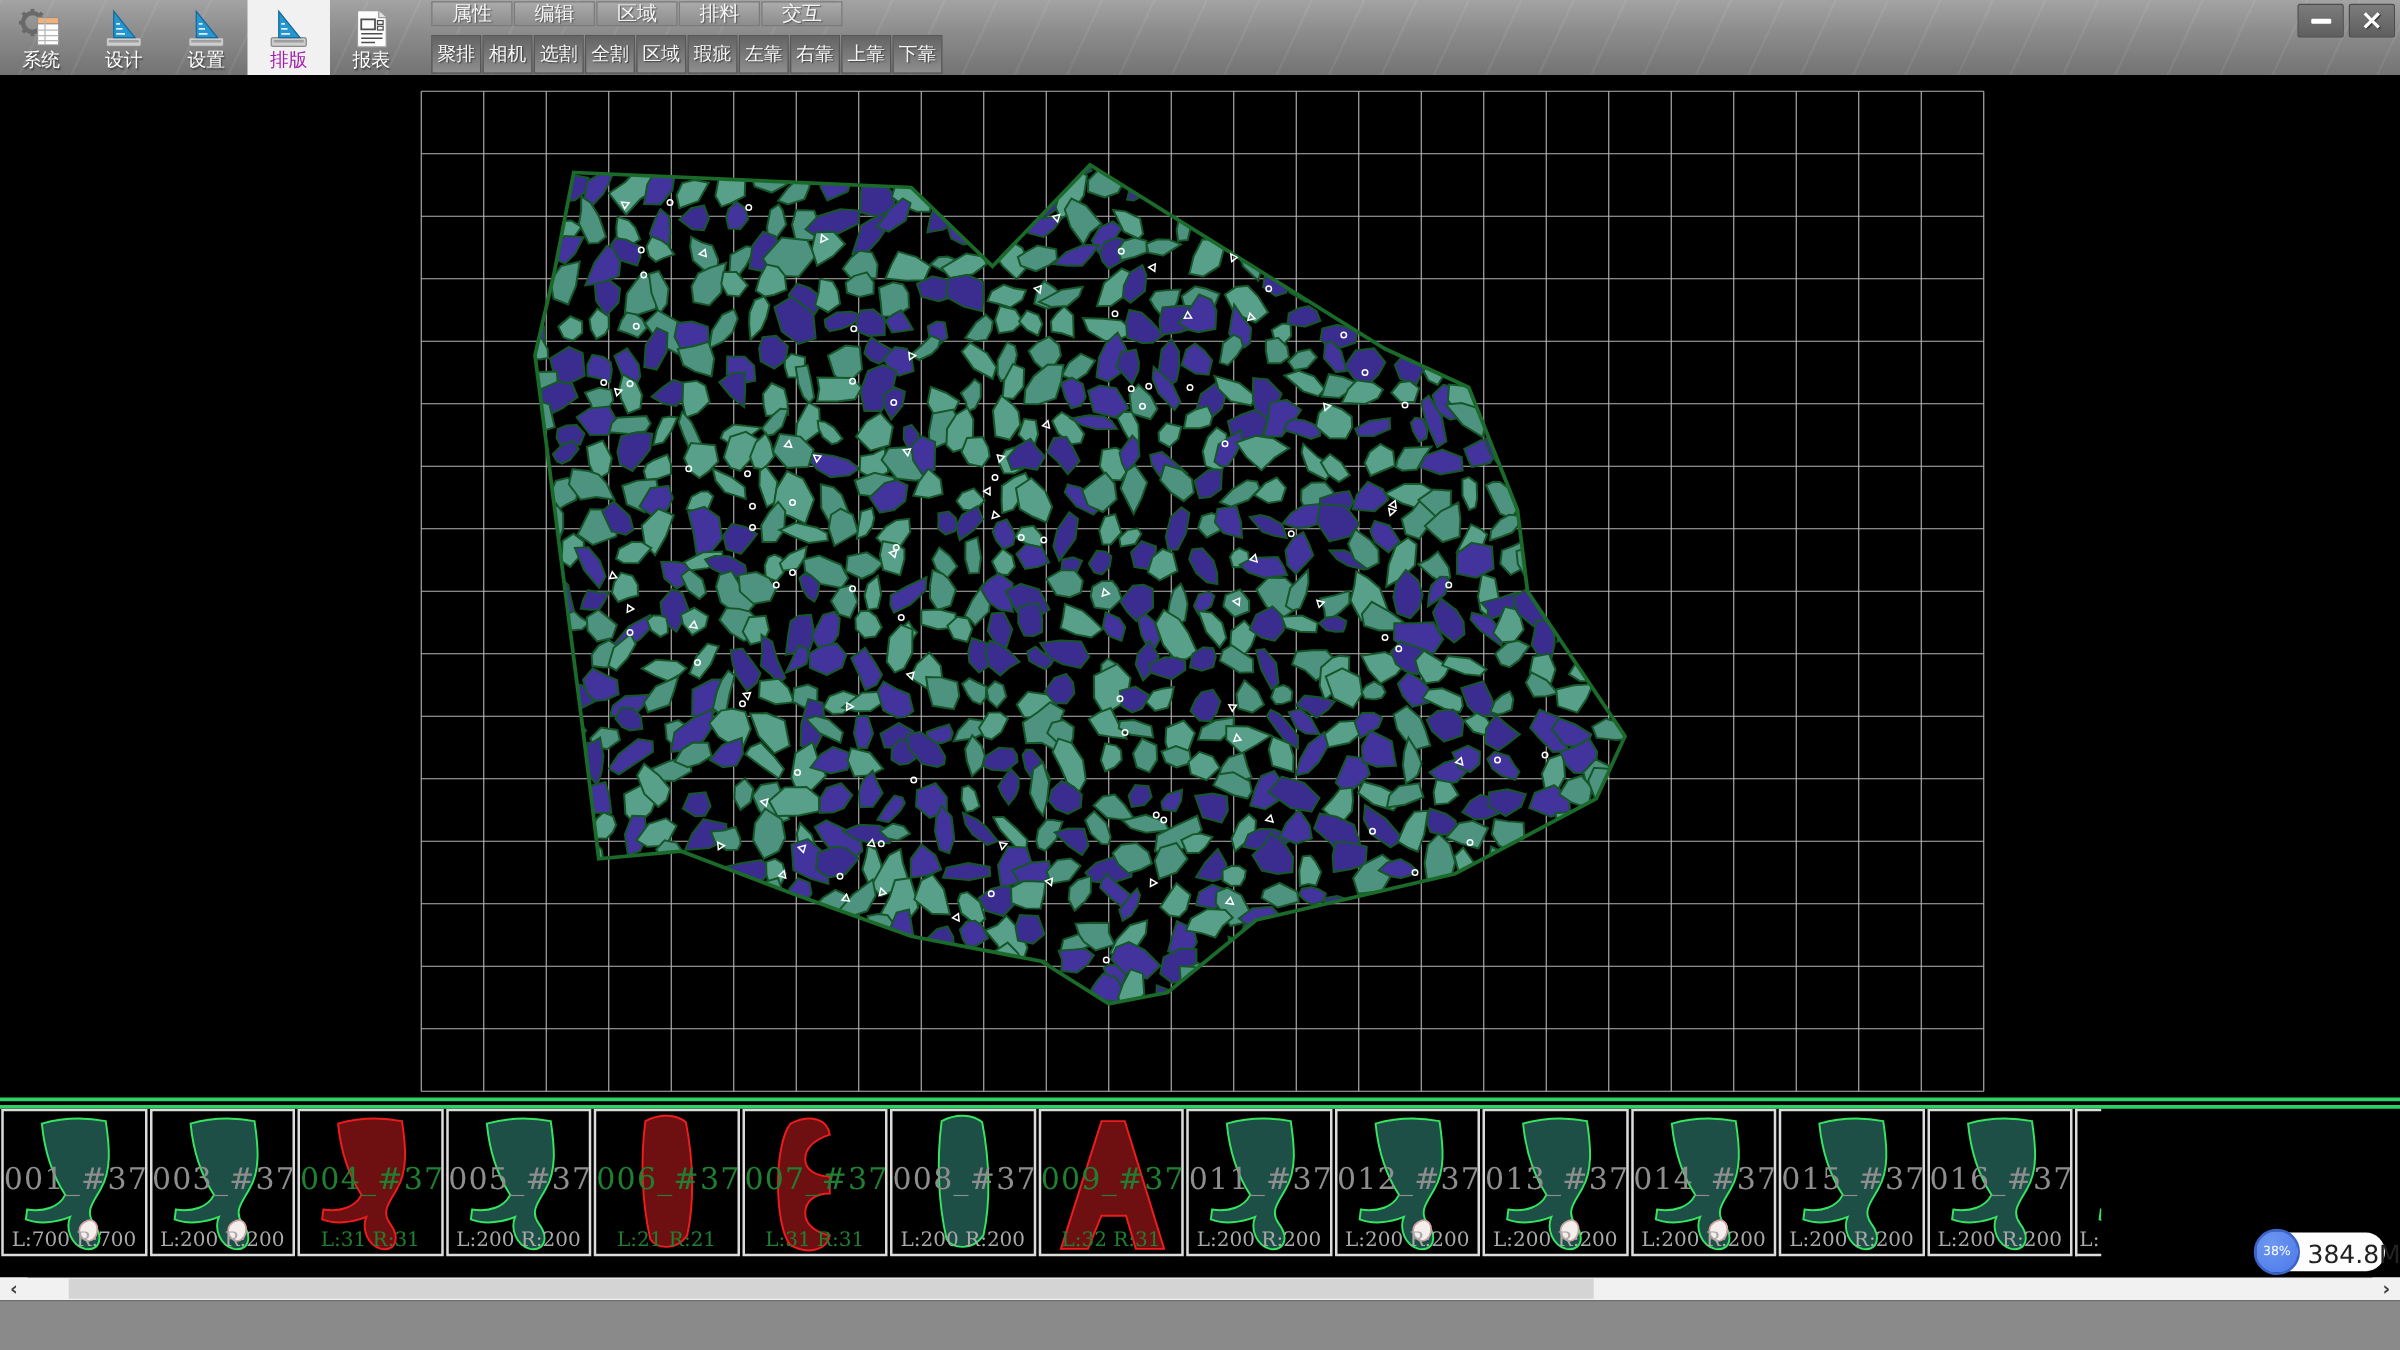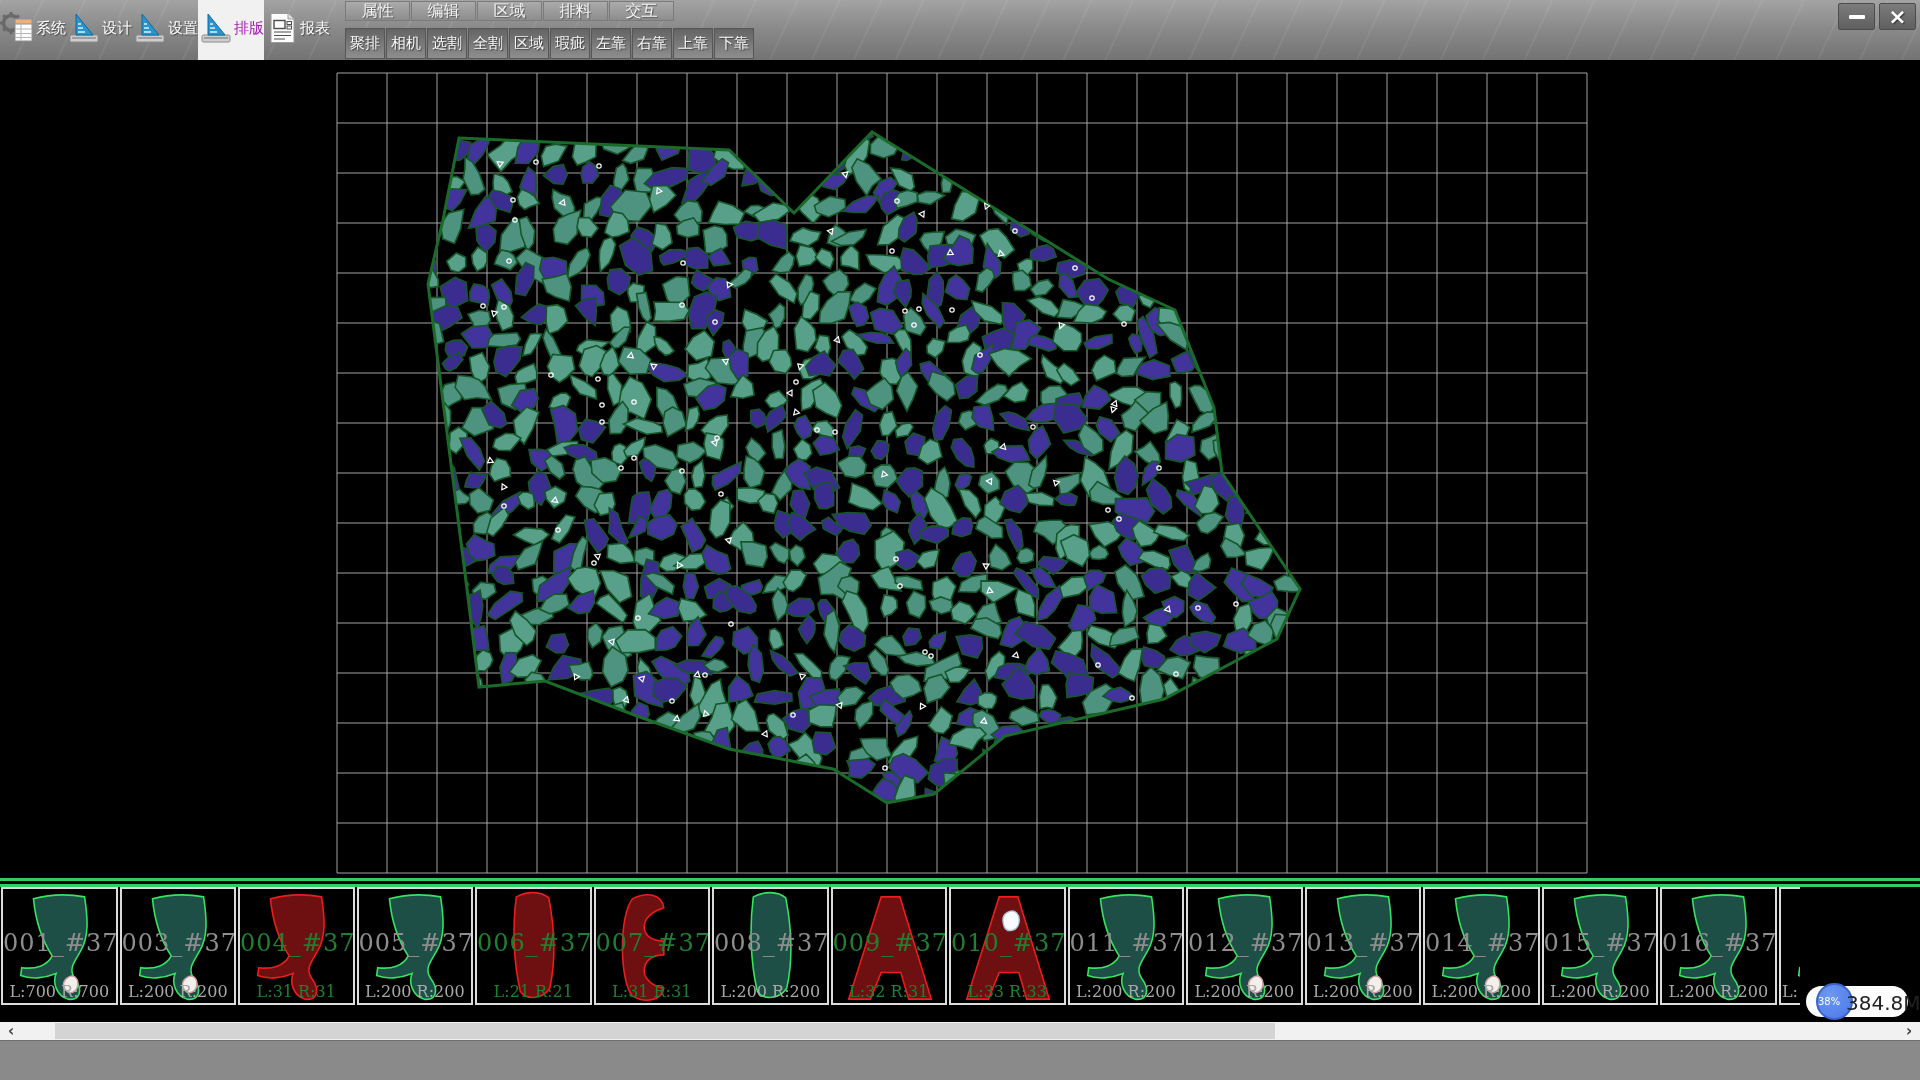--- a/index.html
+++ b/index.html
@@ -6,21 +6,21 @@
   html,body { width:1920px; height:1080px; overflow:hidden; background:#000;
     font-family:"DejaVu Sans", sans-serif; }
   #stage { position:relative; width:1920px; height:1080px; }
 
   
   .titlebar { position:absolute; left:0; top:0; width:1920px; height:60px;
     background:linear-gradient(180deg,#a3a3a3 0%,#8b8b8b 45%,#737373 100%); }
   .titlebar .streaks { position:absolute; inset:0;
     background:repeating-linear-gradient(115deg, rgba(255,255,255,.06) 0 2px, rgba(0,0,0,0) 2px 38px); }
   .app-buttons { position:absolute; left:0; top:0; height:60px; display:flex; }
-  .app-btn { width:66px; height:60px; display:flex; flex-direction:row; align-items:center;
+  .app-btn { width:66px; height:60px; display:flex; flex-direction:column; align-items:center;
     justify-content:flex-end; padding-bottom:3px; cursor:default; position:relative; }
   .app-btn.selected { background:#f1f1f1; }
   .app-btn .ic { width:36px; height:32px; margin-bottom:1px; }
   .app-btn .lbl { font-size:15px; color:#fff; text-shadow:1px 1px 1px #444; line-height:17px; }
   .app-btn.selected .lbl { color:#a21caf; text-shadow:none; }
 
   .menu-row { position:absolute; left:345px; top:1px; height:27px; display:flex; }
   .menu-btn { width:65px; height:20px; margin-right:1px; display:flex; align-items:center; justify-content:center;
     background:linear-gradient(180deg,#ababab,#8d8d8d); border:1px solid #7b7b7b;
     color:#f4f4f4; font-size:16px; text-shadow:1px 1px 1px #555; }
@@ -51,21 +51,21 @@
     font-family:"DejaVu Serif", serif; font-size:24px; color:#8e8e8e; letter-spacing:1px; }
   .cell .val { position:absolute; left:0; right:0; bottom:2px; text-align:center;
     font-family:"DejaVu Serif", serif; font-size:16px; color:#a9a9a9; }
   .cell.green .num, .cell.green .val { color:#1e8030; }
 
   
   .badge { position:absolute; left:1806px; top:986px; width:102px; height:31px; background:#fdfdfd;
     border-radius:16px; box-shadow:0 1px 4px rgba(0,0,0,.45); z-index:20; }
   .badge .circle { position:absolute; left:-3px; top:-3px; width:37px; height:37px; border-radius:50%;
     background:radial-gradient(circle at 35% 30%, #6d97f2, #4b78e8); border:2px solid #3c63c8;
-    display:flex; align-items:center; justify-content:flex-start; color:#fff; font-size:10px;margin-left:13px; }
+    display:flex; align-items:center; justify-content:center; color:#fff; font-size:10px; }
   .badge .mem { position:absolute; left:40px; top:5px; font-size:20px; color:#222; }
 
   
   .hscroll { position:absolute; left:0; top:1022px; width:1920px; height:18px; background:#f1f1f1; }
   .hs-btn { position:absolute; top:0; width:22px; height:18px; display:flex; align-items:center;
     justify-content:center; color:#3f3f3f; font-size:15px; font-weight:bold; background:#f1f1f1; }
   .hs-btn.left { left:0; } .hs-btn.right { right:0; }
   .hs-thumb { position:absolute; left:55px; top:1px; width:1220px; height:16px; background:#d4d4d4; }
 
   
@@ -1263,28 +1263,20 @@
           <div class="num">008_#37</div>
           <div class="val">L:200 R:200</div>
         </div>
         <div class="cell green">
           <svg class="shape" width="100" height="114" viewBox="0 0 100 116">
             <path d="M40,6 L59,6 L91,110 L68,110 L60,83 L40,83 L29,110 L7,110 Z" fill="#6e1012" stroke="#ee1c1c" stroke-width="1.6"></path>
           </svg>
           <div class="num">009_#37</div>
           <div class="val">L:32 R:31</div>
         </div>
-        <div class="cell green">
-          <svg class="shape" width="100" height="114" viewBox="0 0 100 116">
-            <path d="M40,6 L59,6 L91,110 L68,110 L60,83 L40,83 L29,110 L7,110 Z" fill="#6e1012" stroke="#ee1c1c" stroke-width="1.6"></path>
-            <path d="M48,22 C56,17 62,24 60,33 C58,41 48,43 45,36 C43,30 43,25 48,22 Z" fill="#f8fbff" stroke="#a8c8d8" stroke-width="1.4"></path>
-          </svg>
-          <div class="num">010_#37</div>
-          <div class="val">L:33 R:33</div>
-        </div>
         <div class="cell">
           <svg class="shape" width="100" height="114" viewBox="0 0 100 116">
             <path d="M22,8 C40,3 58,3 74,6 C77,26 79,46 70,61 C64,72 57,79 64,89 C73,101 69,112 57,110 C46,107 41,94 45,84 C33,89 19,90 9,86 L10,78 C24,80 36,76 41,66 C30,49 24,29 22,8 Z" fill="#1d4f47" stroke="#35e45f" stroke-width="1.6"></path>
           </svg>
           <div class="num">011_#37</div>
           <div class="val">L:200 R:200</div>
         </div>
         <div class="cell">
           <svg class="shape" width="100" height="114" viewBox="0 0 100 116">
             <path d="M22,8 C40,3 58,3 74,6 C77,26 79,46 70,61 C64,72 57,79 64,89 C73,101 69,112 57,110 C46,107 41,94 45,84 C33,89 19,90 9,86 L10,78 C24,80 36,76 41,66 C30,49 24,29 22,8 Z" fill="#1d4f47" stroke="#35e45f" stroke-width="1.6"></path>

